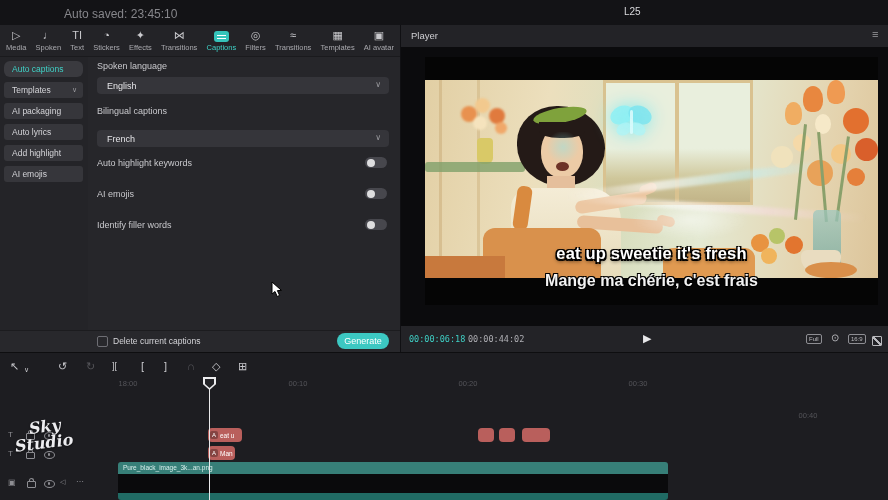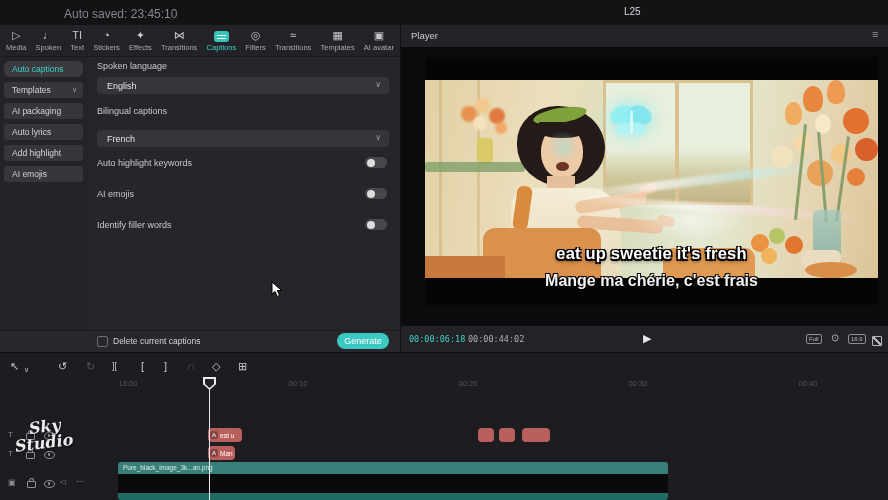--- a/index.html
+++ b/index.html
@@ -309,21 +309,21 @@
   <div class="ttool" style="left:141px;">[</div>
   <div class="ttool" style="left:164px;">]</div>
   <div class="ttool dim" style="left:187px;">∩</div>
   <div class="ttool" style="left:212px;">◇</div>
   <div class="ttool" style="left:238px;">⊞</div>
 
   <div class="rlabel" style="left:98px;">18:00</div>
   <div class="rlabel" style="left:268px;">00:10</div>
   <div class="rlabel" style="left:438px;">00:20</div>
   <div class="rlabel" style="left:608px;">00:30</div>
-  <div class="rlabel" style="left:778px;">00:40</div>
+  <div class="rlabel" style="left:778px;margin-top:32px;">00:40</div>
 
   <div class="thico" style="left:8px;top:430px;">T</div>
   <div class="mini-lock" style="left:26px;top:433px;"></div>
   <div class="mini-eye" style="left:44px;top:432px;"></div>
   <div class="thico" style="left:8px;top:449px;">T</div>
   <div class="mini-lock" style="left:26px;top:452px;"></div>
   <div class="mini-eye" style="left:44px;top:451px;"></div>
   <div class="thico" style="left:8px;top:478px;">▣</div>
   <div class="mini-lock" style="left:27px;top:481px;"></div>
   <div class="mini-eye" style="left:44px;top:480px;"></div>

